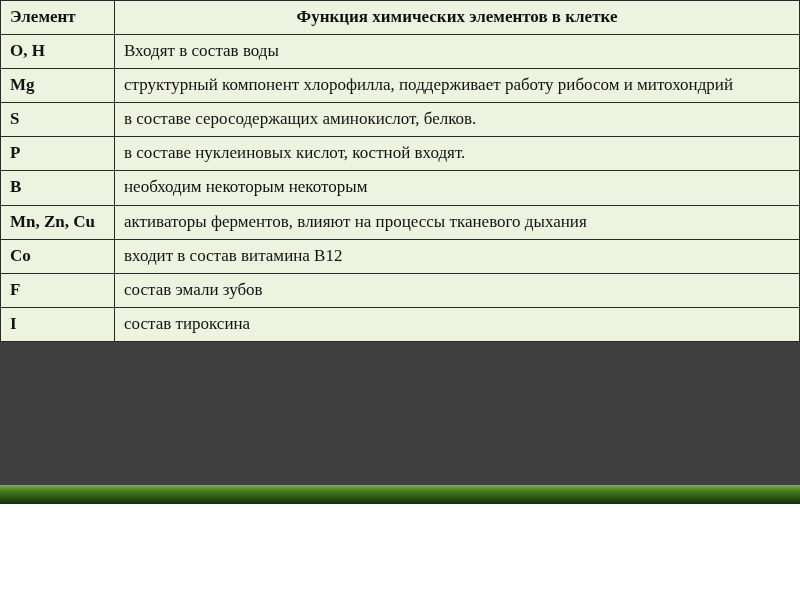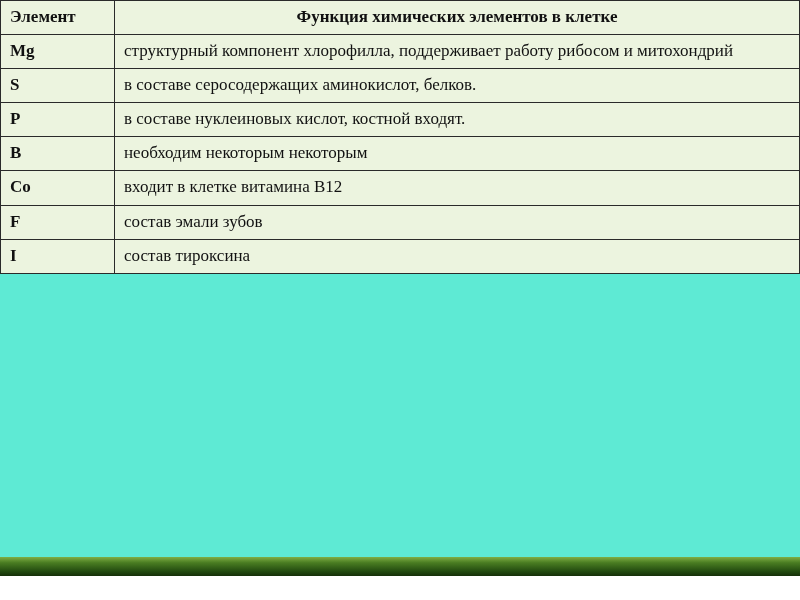--- a/index.html
+++ b/index.html
@@ -5,22 +5,22 @@
   * { box-sizing: border-box; }
   html, body { margin: 0; padding: 0; }
   body {
     width: 800px; height: 600px;
     font-family: "Liberation Serif", "DejaVu Serif", serif;
     background: #ffffff;
     overflow: hidden;
   }
   .slide {
     position: relative;
-    width: 800px; height: 576px;
-    background: #5eead4;
+    width: 800px; height: 504px;
+    background: #404040;
   }
   table.elements-table {
     width: 800px;
     border-collapse: collapse;
     table-layout: fixed;
   }
   table.elements-table td, table.elements-table th {
     border: 1px solid #2a2a2a;
     background: #ecf4df;
     padding: 5px 9px 6px 9px;
@@ -61,38 +61,46 @@
       <col class="col-function">
     </colgroup>
     <thead>
       <tr>
         <th class="element-head">Элемент</th>
         <th class="function-head">Функция химических элементов в клетке</th>
       </tr>
     </thead>
     <tbody>
       <tr>
+        <td class="element-cell">O, H</td>
+        <td class="function-cell">Входят в состав воды</td>
+      </tr>
+      <tr>
         <td class="element-cell">Mg</td>
         <td class="function-cell">структурный компонент  хлорофилла, поддерживает работу рибосом и митохондрий</td>
       </tr>
       <tr>
         <td class="element-cell">S</td>
         <td class="function-cell">в составе серосодержащих аминокислот, белков.</td>
       </tr>
       <tr>
         <td class="element-cell">P</td>
         <td class="function-cell">в составе нуклеиновых кислот, костной входят.</td>
       </tr>
       <tr>
         <td class="element-cell">B</td>
         <td class="function-cell">необходим некоторым некоторым</td>
       </tr>
       <tr>
+        <td class="element-cell">Mn, Zn, Cu</td>
+        <td class="function-cell">активаторы ферментов, влияют на  процессы тканевого дыхания</td>
+      </tr>
+      <tr>
         <td class="element-cell">Co</td>
-        <td class="function-cell">входит в клетке витамина B12</td>
+        <td class="function-cell">входит в состав витамина B12</td>
       </tr>
       <tr>
         <td class="element-cell">F</td>
         <td class="function-cell">состав эмали зубов</td>
       </tr>
       <tr>
         <td class="element-cell">I</td>
         <td class="function-cell">состав тироксина</td>
       </tr>
     </tbody>

